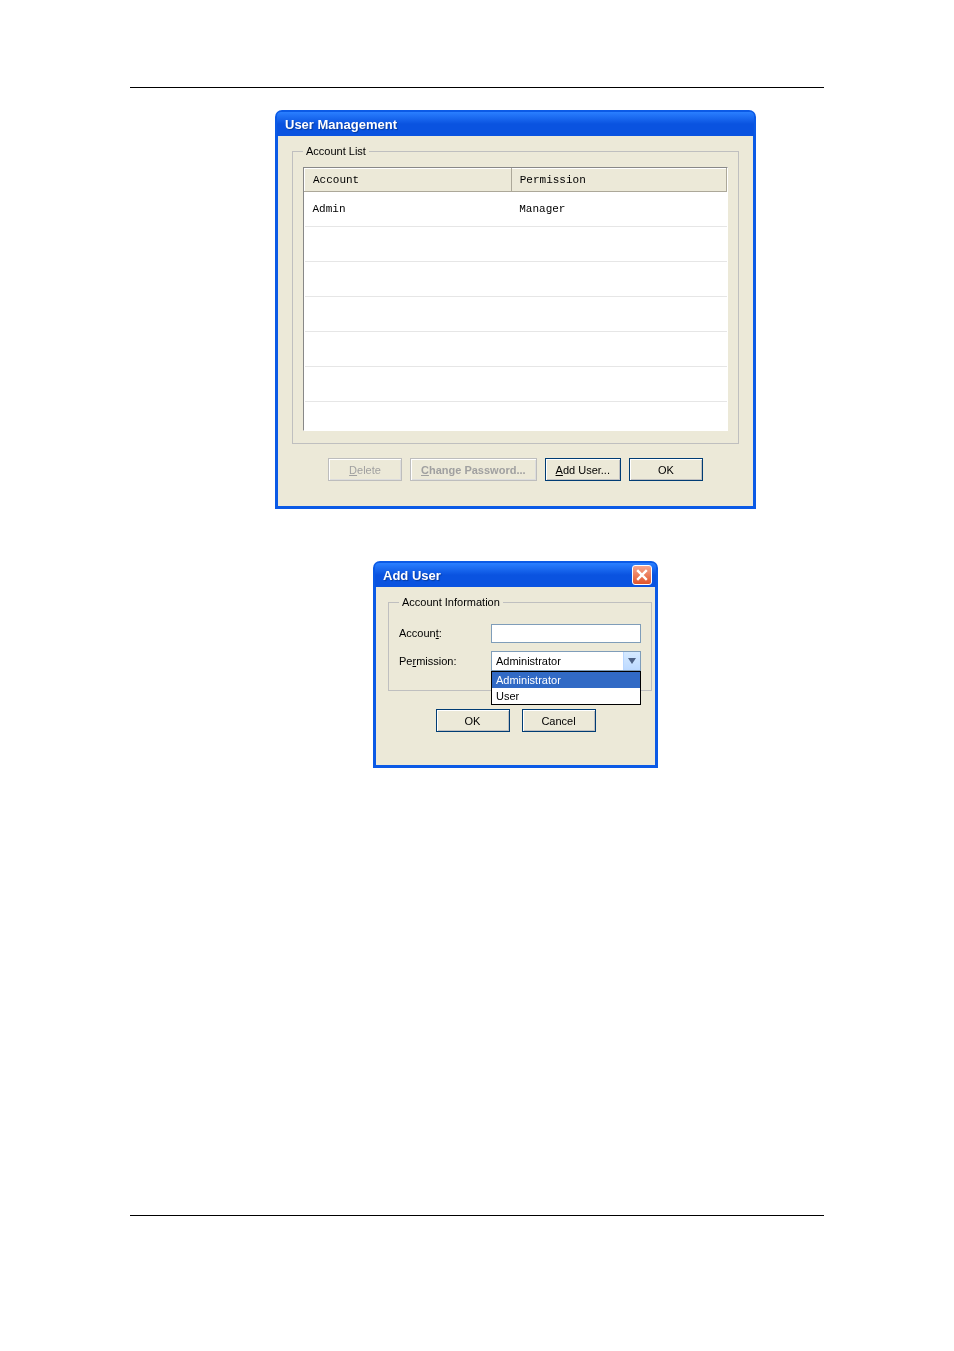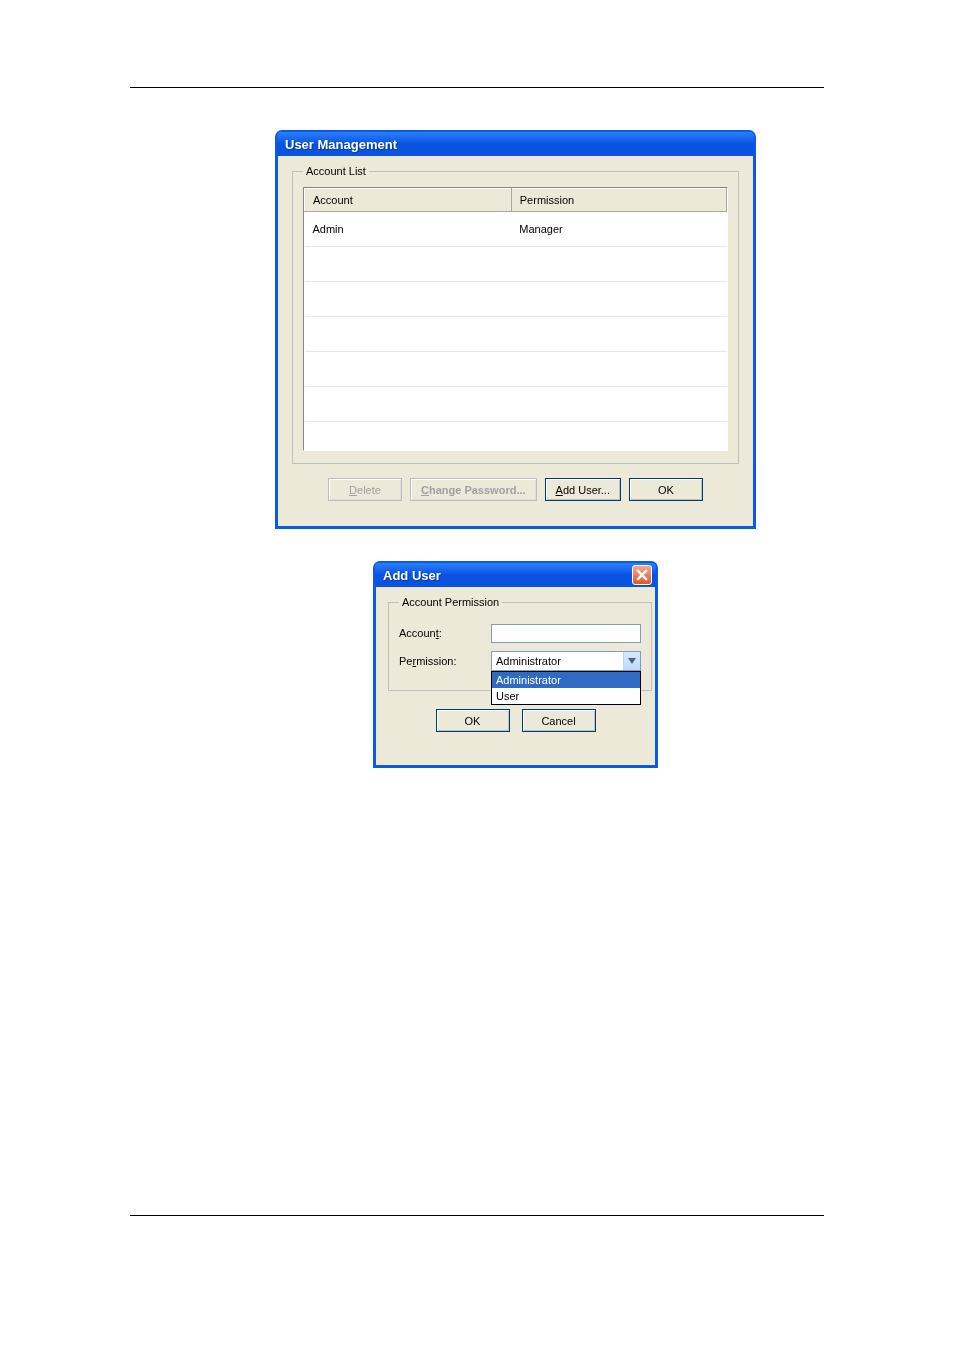--- a/index.html
+++ b/index.html
@@ -77,35 +77,35 @@
     color: #000;
     padding: 0 3px;
     background: #ece9d8;
   }
   
   .dlg-um {
     top: 110px;
     left: 275px;
     width: 481px;
     height: 399px;
-    margin-top: 20px;
   }
   .table-wrap {
     border: 1px solid #888;
     border-right: 1px solid #fff;
     border-bottom: 1px solid #fff;
     background: #fff;
     height: 262px;
     overflow: hidden;
     margin-top: 2px;
   }
   table.accounts {
     width: 100%;
     border-collapse: collapse;
     font-size: 11px;
+    font-family: Liberation Mono, monospace;
   }
   table.accounts th {
     text-align: left;
     font-weight: normal;
     background: #ece9d8;
     border: 1px solid #fff;
     border-right: 1px solid #aca899;
     border-bottom: 1px solid #aca899;
     padding: 3px 8px;
     height: 16px;
@@ -324,21 +324,21 @@
   <div class="titlebar">
     <span class="titlebar-title">Add User</span>
     <span class="close-btn">
       <svg viewBox="0 0 10 10">
           <path d="M1 1 L9 9 M9 1 L1 9" stroke="#fff" stroke-width="2" fill="none"></path>
         </svg>
     </span>
   </div>
   <div class="dialog-body">
     <fieldset class="groupbox">
-      <legend class="groupbox-legend">Account Permission</legend>
+      <legend class="groupbox-legend">Account Information</legend>
 
       <div class="form-row">
         <label>
           <span>Accoun</span><span class="mnemonic">t</span><span>:</span>
         </label>
         <input type="text" class="text-input" value="" style="">
       </div>
 
 
       <div class="form-row">

